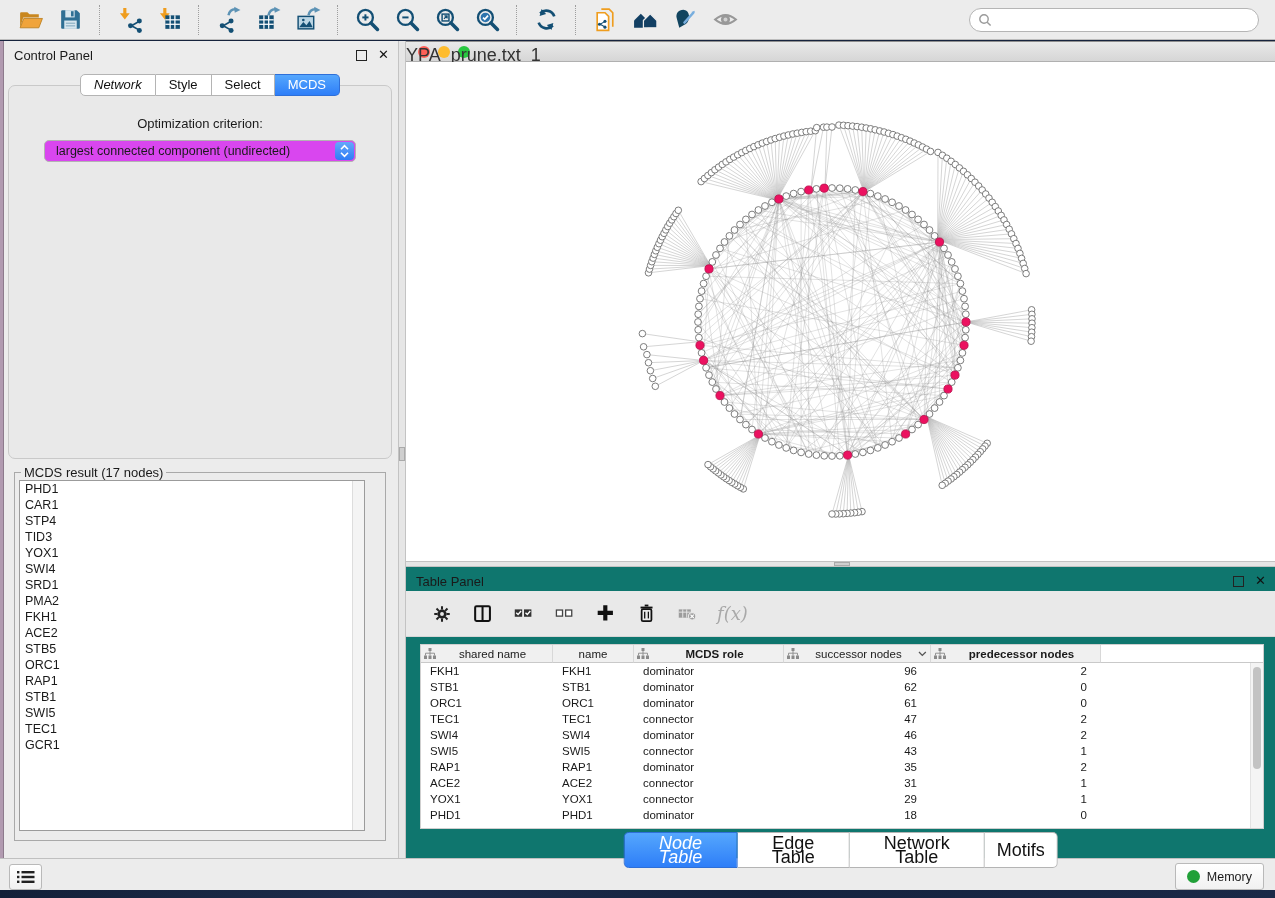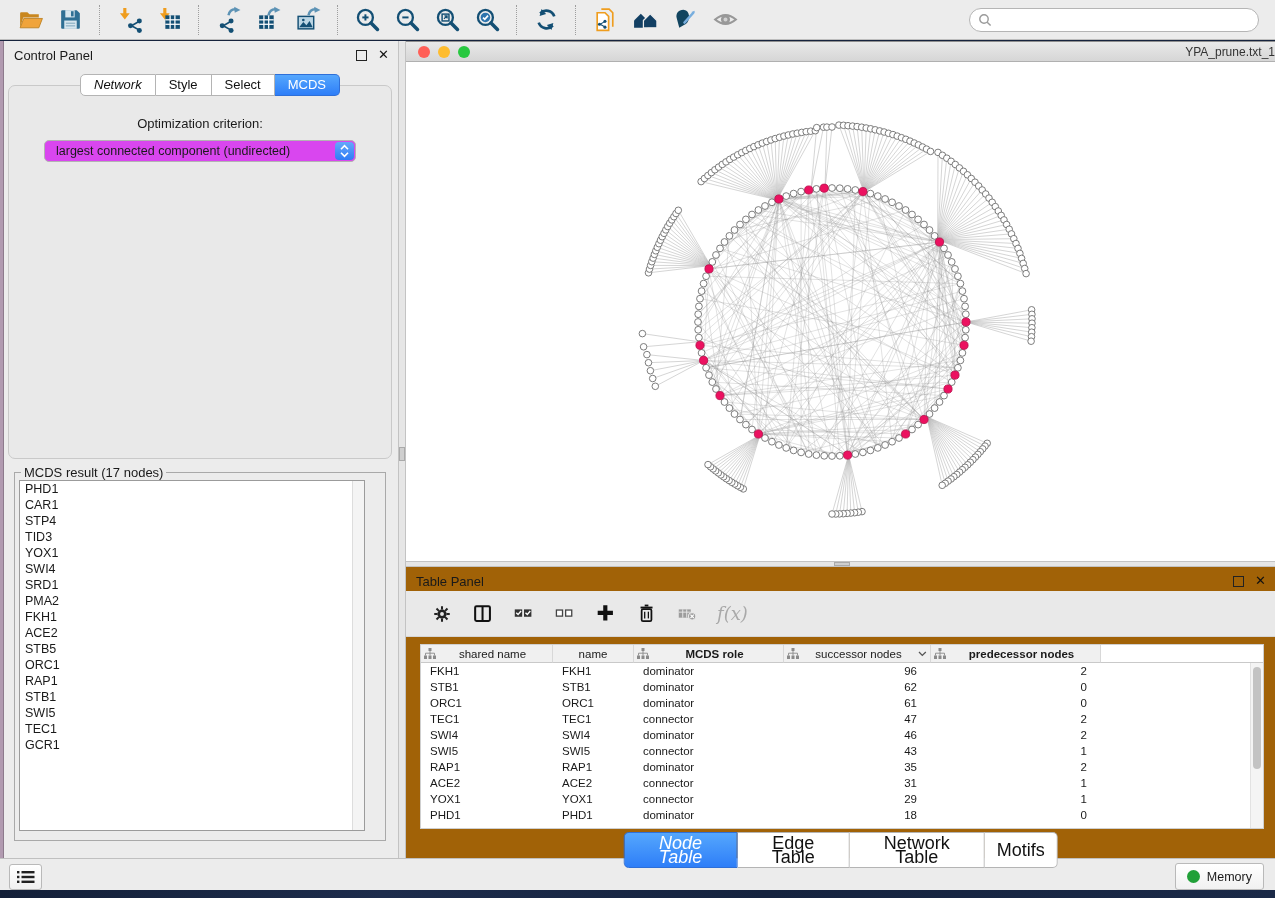--- a/index.html
+++ b/index.html
@@ -66,25 +66,25 @@
   #hsplit{position:absolute;left:406px;top:561px;width:869px;height:6px;background:#e6e6e6;
           border-top:1px solid #c3c3c3;border-bottom:1px solid #c3c3c3;box-sizing:border-box;}
   #hsplit .grip-h{position:absolute;left:428px;top:0;width:16px;height:4px;background:#cfcfcf;border:1px solid #aaa;box-sizing:border-box;}
 
   
   #net-window{position:absolute;left:406px;top:41px;width:869px;height:520px;}
   .net-titlebar{position:absolute;left:0;top:0;right:0;height:21px;background:linear-gradient(#e9e9e9,#d6d6d6);
                 border-top:1px solid #8f8f8f;border-bottom:1px solid #b0b0b0;box-sizing:border-box;}
   .traffic{position:absolute;left:12px;top:4px;display:flex;gap:8px;}
   .light{width:12px;height:12px;border-radius:50%;}
-  .net-title{position:absolute;left:0;right:0;top:3px;text-align:right;font-size:12px;color:#333;}
+  .net-title{position:absolute;left:0;right:0;top:3px;text-align:left;font-size:18px;color:#333;}
   #canvas{position:absolute;left:0;top:21px;width:869px;height:499px;background:#fff;}
 
   
-  #table-panel{position:absolute;left:406px;top:567px;width:869px;height:291px;background:#a16207;}
+  #table-panel{position:absolute;left:406px;top:567px;width:869px;height:291px;background:#0f766e;}
   .tp-toolbar{position:absolute;left:0;top:24px;right:0;height:46px;background:#e9e9e9;border-bottom:1px solid #d6d6d6;
               display:flex;align-items:center;padding-left:24px;gap:17px;box-sizing:border-box;}
   .ttbtn{width:24px;height:24px;display:flex;align-items:center;justify-content:center;}
   .fx{font-family:"DejaVu Serif","Liberation Serif",serif;font-style:italic;font-size:18px;color:#a9a9a9;}
   .tbl{position:absolute;left:14px;right:11px;top:77px;height:185px;background:#fff;border:1px solid #cfcfcf;box-sizing:border-box;}
   .thead{display:flex;height:18px;}
   .th{background:#f0f0f0;border-right:1px solid #d8d8d8;border-bottom:1px solid #c9c9c9;display:flex;align-items:center;
       font-size:11.5px;box-sizing:border-box;padding:0 3px;}
   .th .lbl{flex:1;text-align:center;}
   .th-fill{flex:1;border-bottom:1px solid #c9c9c9;box-sizing:border-box;background:#fff;}

